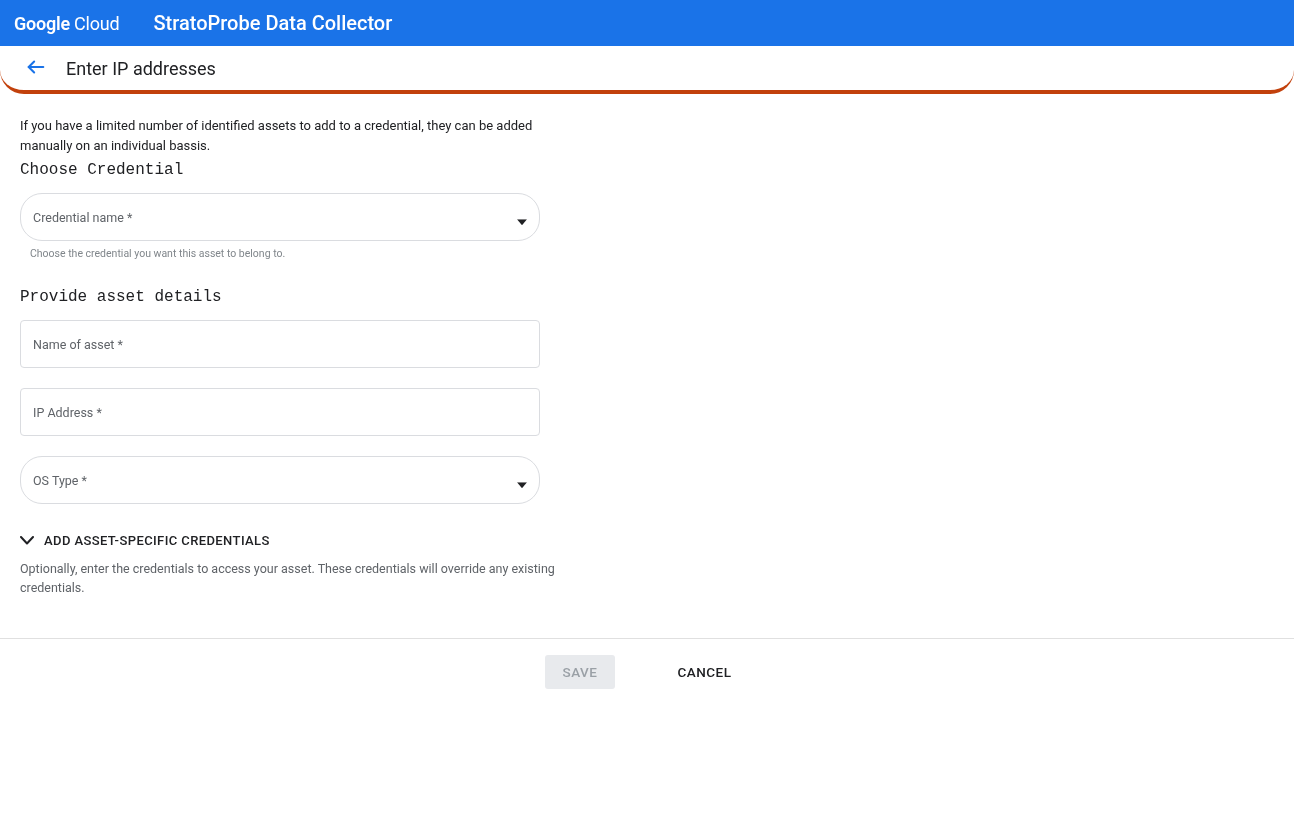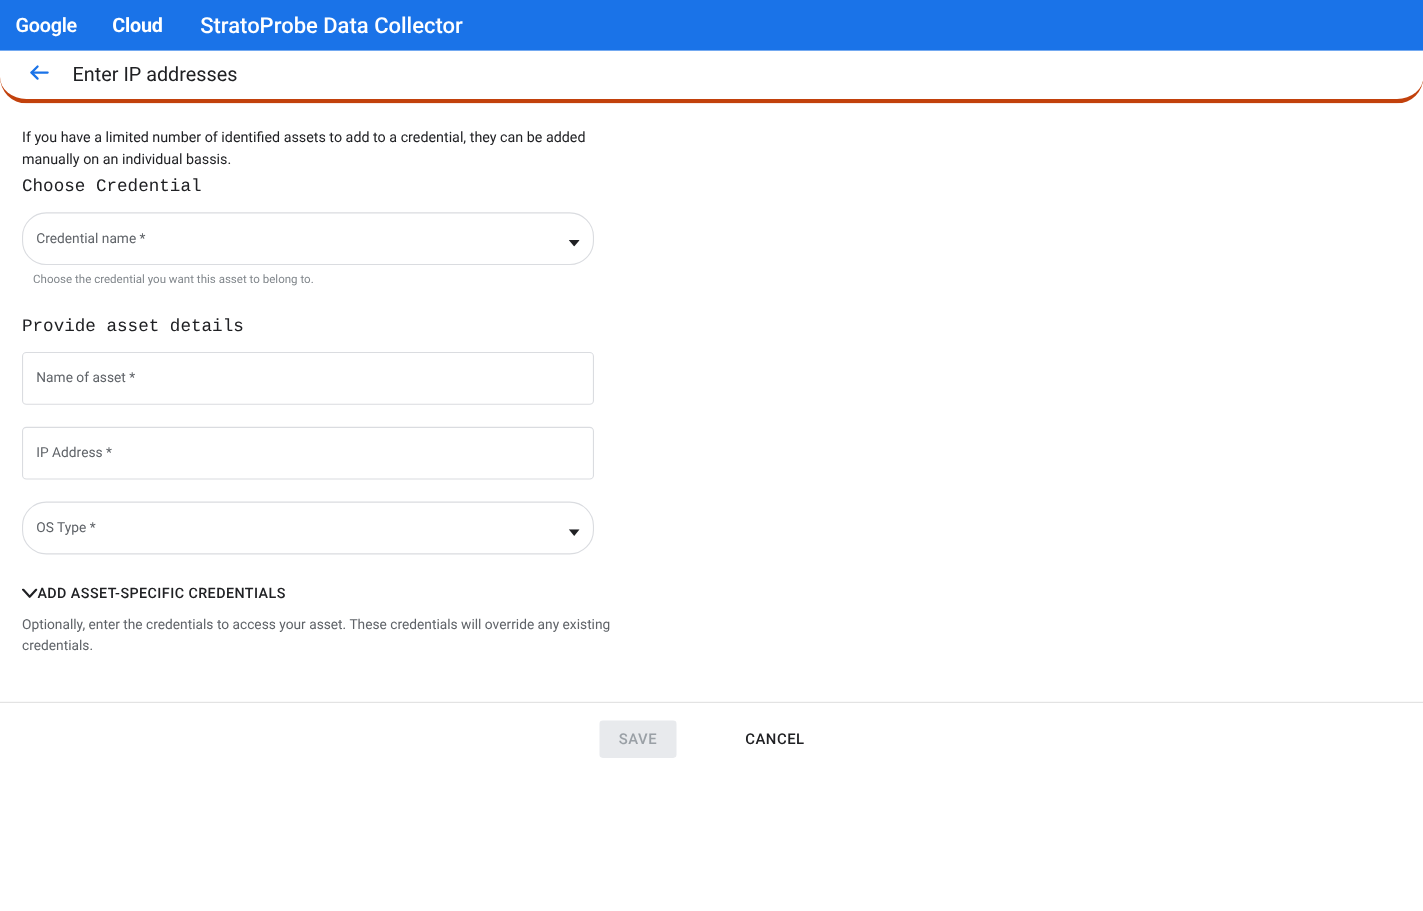--- a/index.html
+++ b/index.html
@@ -16,26 +16,26 @@
     background: #1a73e8;
     height: 46px;
     display: flex;
     align-items: center;
     padding: 0 14px;
     color: #fff;
   }
   .topbar .logo {
     display: flex;
     align-items: baseline;
-    gap: 12px;
+    gap: 2px;
     font-size: 18px;
     letter-spacing: -0.2px;
   }
   .topbar .logo-bold { font-weight: 600; }
-  .topbar .logo-thin { font-weight: 700; margin-left: 20px; }
+  .topbar .logo-thin { font-weight: 400; margin-left: 2px; }
   .topbar .app-title {
     margin-left: 34px;
     font-size: 20px;
     font-weight: 500;
   }
   .subheader {
     height: 48px;
     border-bottom: 4px solid #c2410c;
     display: flex;
     align-items: center;
@@ -113,20 +113,21 @@
     border: none;
     outline: none;
     width: 100%;
     height: 100%;
     font-size: 14px;
     background: transparent;
   }
   .expand-row {
     display: flex;
     align-items: center;
+    gap: 10px;
     margin-top: 28px;
     cursor: pointer;
   }
   .expand-row .chev svg { width: 14px; height: 9px; }
   .expand-row .exp-label {
     font-size: 13px;
     letter-spacing: 0.4px;
     font-weight: 500;
     color: #202124;
   }

